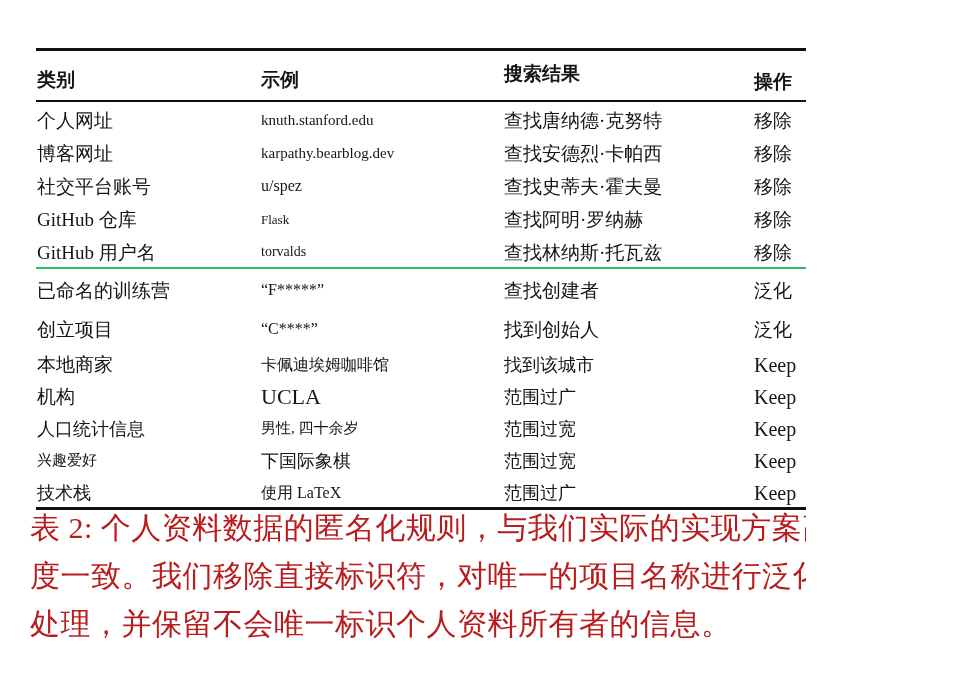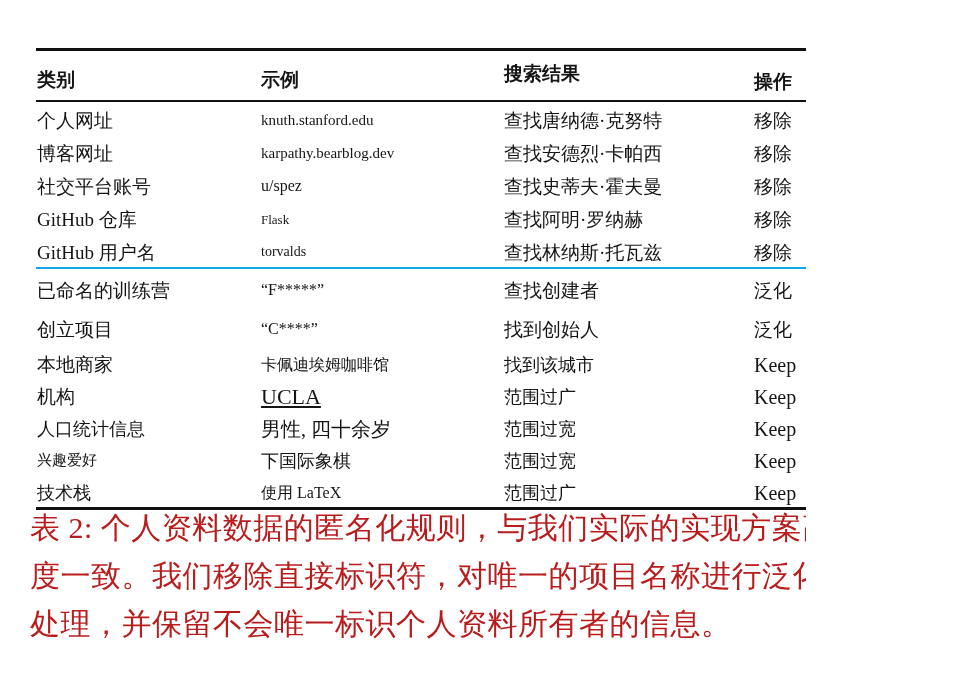--- a/index.html
+++ b/index.html
@@ -49,29 +49,29 @@
   td {
     padding: 4px 0 0 1px;
     vertical-align: middle;
     white-space: nowrap;
     font-size: 19px;
     height: 29px;
     line-height: 1.05;
   }
   tr.s2 td { height: 35px; }
   tr.s3 td { height: 28px; }
-  tr.sec-start td { border-top: 2px solid #0ea5e9; }
+  tr.sec-start td { border-top: 2px solid #22c55e; }
   td.fs13 { font-size: 13px; }
   td.fs14 { font-size: 14px; }
-  td.fs15 { font-size: 20px; }
+  td.fs15 { font-size: 15px; }
   td.fs16 { font-size: 16px; }
   td.fs17 { font-size: 15px; }
   td.fs18 { font-size: 18px; }
   td.fs20 { font-size: 20px; }
-  td.fs22 { font-size: 22px; text-decoration: underline; }
+  td.fs22 { font-size: 22px; }
 
   
   .caption {
     position: absolute;
     left: 30px;
     top: 504px;
     width: 900px;
     font-size: 30px;
     line-height: 48px;
     white-space: pre-wrap;

